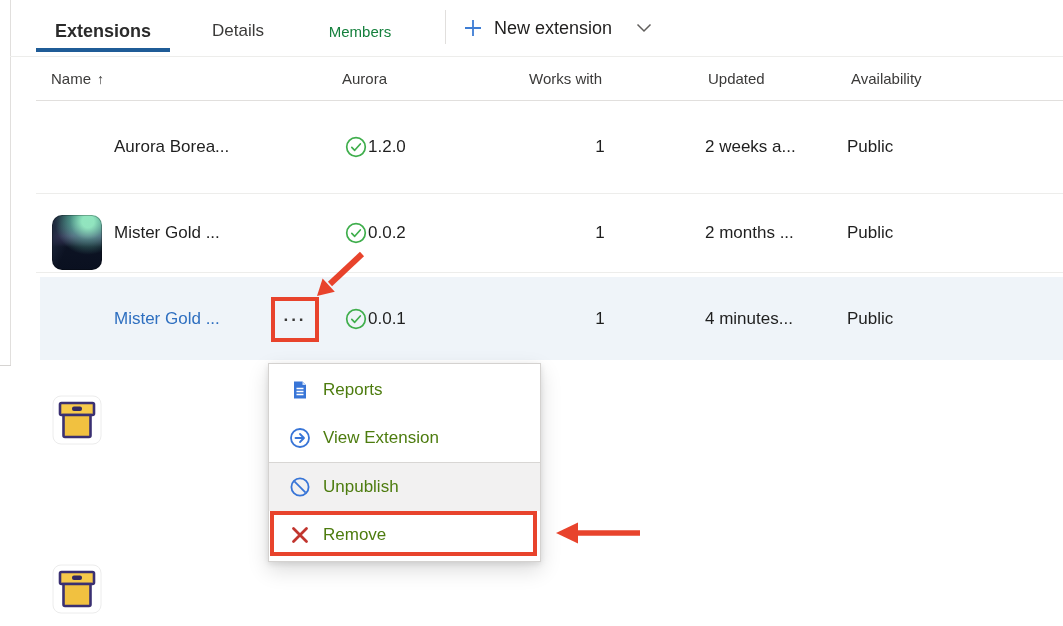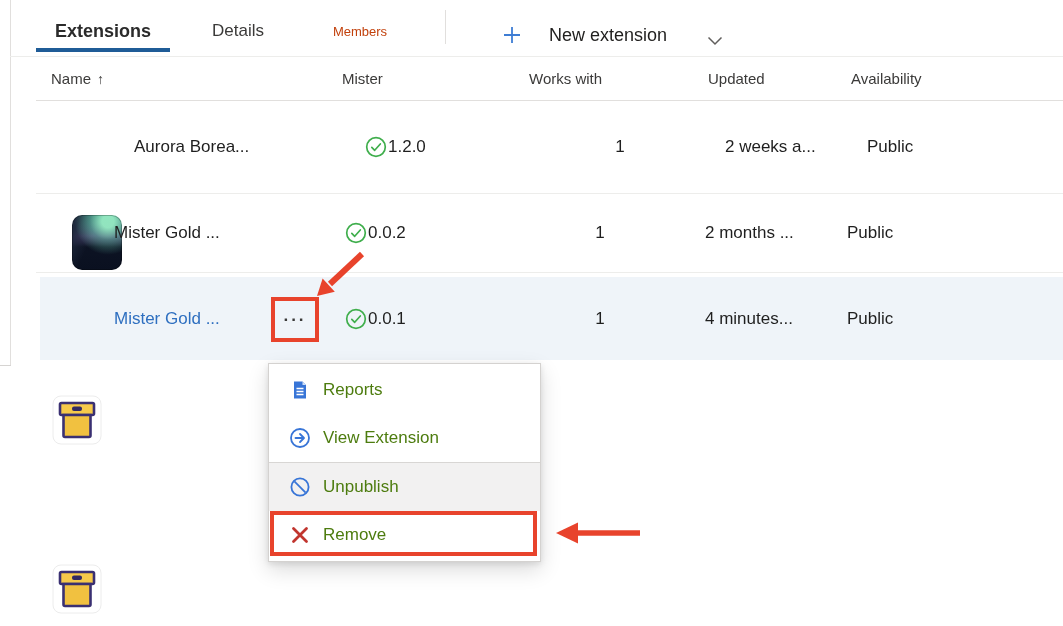--- a/index.html
+++ b/index.html
@@ -11,36 +11,36 @@
   
   .edge-v { position:absolute; left:10px; top:0; width:1px; height:365px; background:#e1dfdd; }
   .edge-h { position:absolute; left:0; top:365px; width:11px; height:1px; background:#d6d4d2; }
 
   
   .tabbar { position:absolute; left:10px; top:0; right:0; height:57px; border-bottom:1px solid #ededeb; }
   .tab { position:absolute; top:10px; height:42px; display:flex; align-items:center; justify-content:center; cursor:pointer; }
   .tab-extensions { left:26px; width:134px; font-size:18px; font-weight:bold; color:#2b2b2b; }
   .tab-extensions .underline { position:absolute; left:0; right:0; bottom:0; height:4px; background:#1f5c97; }
   .tab-details { left:182px; width:92px; font-size:17px; color:#3b3a39; }
-  .tab-members { left:292px; width:116px; font-size:13px; color:#c2410c; }
+  .tab-members { left:292px; width:116px; font-size:15px; color:#15803d; }
   .toolbar-divider { position:absolute; left:435px; top:10px; width:1px; height:34px; background:#e1dfdd; }
-  .new-ext { position:absolute; left:491px; top:10px; height:36px; display:flex; align-items:flex-end; gap:26px; cursor:pointer; }
+  .new-ext { position:absolute; left:452px; top:10px; height:36px; display:flex; align-items:center; gap:10px; cursor:pointer; }
   .new-ext .lbl { font-size:18px; color:#201f1e; }
   .icon-wrap { display:inline-flex; align-items:center; justify-content:center; }
 
   
   .thead { position:absolute; left:0; top:57px; right:0; height:43px; }
   .thead .col { position:absolute; top:0; height:43px; display:flex; align-items:center; font-size:15px; color:#3b3a39; }
   .thead-border { position:absolute; left:36px; right:0; top:100px; height:1px; background:#e1dfdd; }
   .col-name { left:51px; } .col-version { left:342px; } .col-works { left:529px; }
   .col-updated { left:708px; } .col-avail { left:851px; }
   .sort-arrow { font-size:14px; margin-left:6px; color:#3b3a39; }
 
   .row { position:absolute; left:0; right:0; }
-  .row1 { top:100px; height:93px;margin-left:20px; }
+  .row1 { top:100px; height:93px; }
   .row2 { top:193px; height:79px; }
   .row3 { top:277px; height:83px; }
   .row-sep { position:absolute; left:36px; right:0; height:1px; background:#ededeb; }
   .sep1 { top:193px; } .sep2 { top:272px; }
   .row-highlight { position:absolute; left:40px; right:0; top:277px; height:83px; background:#eff4f9; }
 
   .cell { position:absolute; top:0; height:100%; display:flex; align-items:center; font-size:17px; color:#1f1f1f; }
   .c-name { left:114px; }
   .c-version { left:345px; gap:1px; }
   .c-works { left:570px; width:60px; justify-content:center; }
@@ -125,21 +125,21 @@
       </span>
     </div>
   </div>
 
   <div class="thead">
     <div class="col col-name">
       <span>Name</span>
       <span class="sort-arrow">↑</span>
     </div>
     <div class="col col-version">
-        <span>Mister</span>
+        <span>Aurora</span>
       </div>
     <div class="col col-works">
         <span>Works with</span>
       </div>
     <div class="col col-updated">
         <span>Updated</span>
       </div>
     <div class="col col-avail">
         <span>Availability</span>
       </div>

